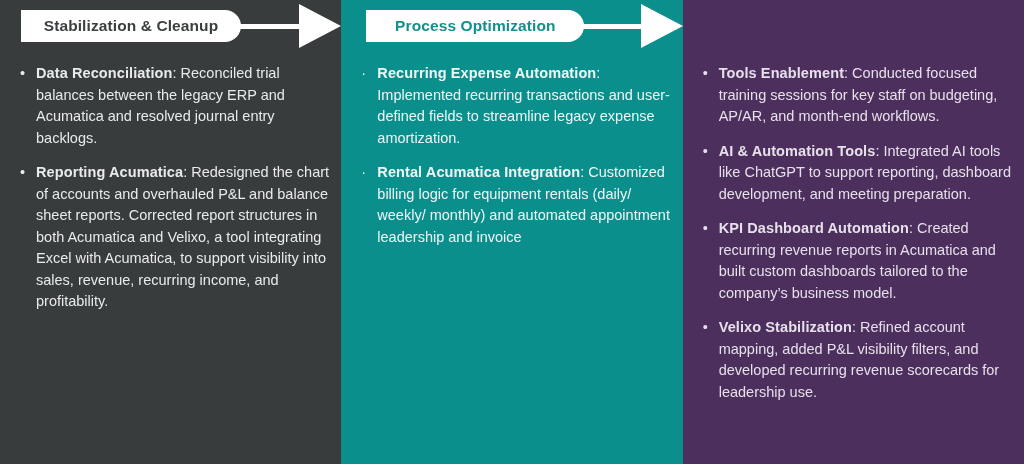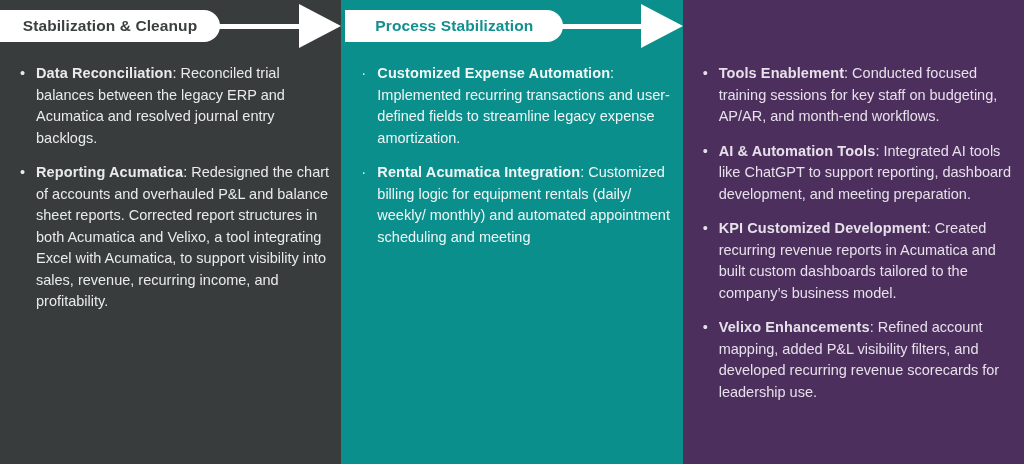--- a/index.html
+++ b/index.html
@@ -5,21 +5,21 @@
   html,body{margin:0;padding:0;background:#fff;}
   .canvas{width:1024px;height:464px;display:flex;overflow:hidden;
     font-family:"Liberation Sans","DejaVu Sans",sans-serif;}
   .col{position:relative;flex:1 1 0;height:100%;}
   .col1{background:#383c3d;}
   .col2{background:#0b8f8d;}
   .col3{background:#4d2f5d;}
 
   .pill{position:absolute;top:10px;height:32px;background:#ffffff;
     display:flex;align-items:center;justify-content:center;
-    font-weight:bold;font-size:15.5px;letter-spacing:.1px;z-index:2;}
+    font-weight:bold;font-size:15.5px;letter-spacing:.1px;z-index:2;margin-left:21px;}
   .col1 .pill{left:0;width:220px;border-radius:0 16px 16px 0;color:#3b3f40;}
   .col2 .pill{left:4px;width:218px;border-radius:0 16px 16px 0;color:#12908e;}
   .col3 .pill{left:5px;width:323px;border-radius:0 16px 16px 0;color:#533063;}
 
   .arrow{position:absolute;top:0;left:0;width:100%;height:52px;z-index:1;}
   .arrow .stem{position:absolute;top:24px;height:5px;background:#ffffff;}
   .col1 .stem{left:216px;width:86px;}
   .col2 .stem{left:220px;width:82px;}
   .arrow .head{position:absolute;top:4px;right:0;width:0;height:0;
     border-top:22px solid transparent;border-bottom:22px solid transparent;
@@ -59,48 +59,48 @@
       </div>
     </div>
   </section>
 
   <section class="col col2">
     <div class="arrow">
       <div class="stem"></div>
       <div class="head"></div>
     </div>
     <div class="pill">
-      <span>Process Stabilization</span>
+      <span>Process Optimization</span>
     </div>
     <div class="body">
       <div class="item">
         <span class="bullet">·</span>
-        <p class="txt"><b>Customized Expense Automation</b><span>: Implemented recurring transactions and user-defined fields to streamline legacy expense amortization.</span></p>
+        <p class="txt"><b>Recurring Expense Automation</b><span>: Implemented recurring transactions and user-defined fields to streamline legacy expense amortization.</span></p>
       </div>
       <div class="item">
         <span class="bullet">·</span>
-        <p class="txt"><b>Rental Acumatica Integration</b><span>: Customized billing logic for equipment rentals (daily/ weekly/ monthly) and automated appointment scheduling and meeting</span></p>
+        <p class="txt"><b>Rental Acumatica Integration</b><span>: Customized billing logic for equipment rentals (daily/ weekly/ monthly) and automated appointment leadership and invoice</span></p>
       </div>
     </div>
   </section>
 
   <section class="col col3">
     <div class="body">
       <div class="item">
         <span class="bullet">•</span>
         <p class="txt"><b>Tools Enablement</b><span>: Conducted focused training sessions for key staff on budgeting, AP/AR, and month-end workflows.</span></p>
       </div>
       <div class="item">
         <span class="bullet">•</span>
         <p class="txt"><b>AI &amp; Automation Tools</b><span>: Integrated AI tools like ChatGPT to support reporting, dashboard development, and meeting preparation.</span></p>
       </div>
       <div class="item">
         <span class="bullet">•</span>
-        <p class="txt"><b>KPI Customized Development</b><span>:  Created recurring revenue reports in Acumatica and built custom dashboards tailored to the company’s business model.</span></p>
+        <p class="txt"><b>KPI Dashboard Automation</b><span>:  Created recurring revenue reports in Acumatica and built custom dashboards tailored to the company’s business model.</span></p>
       </div>
       <div class="item">
         <span class="bullet">•</span>
-        <p class="txt"><b>Velixo Enhancements</b><span>: Refined account mapping, added P&amp;L visibility filters, and developed recurring revenue scorecards for leadership use.</span></p>
+        <p class="txt"><b>Velixo Stabilization</b><span>: Refined account mapping, added P&amp;L visibility filters, and developed recurring revenue scorecards for leadership use.</span></p>
       </div>
     </div>
   </section>
 
 </div>
 
 </body></html>

